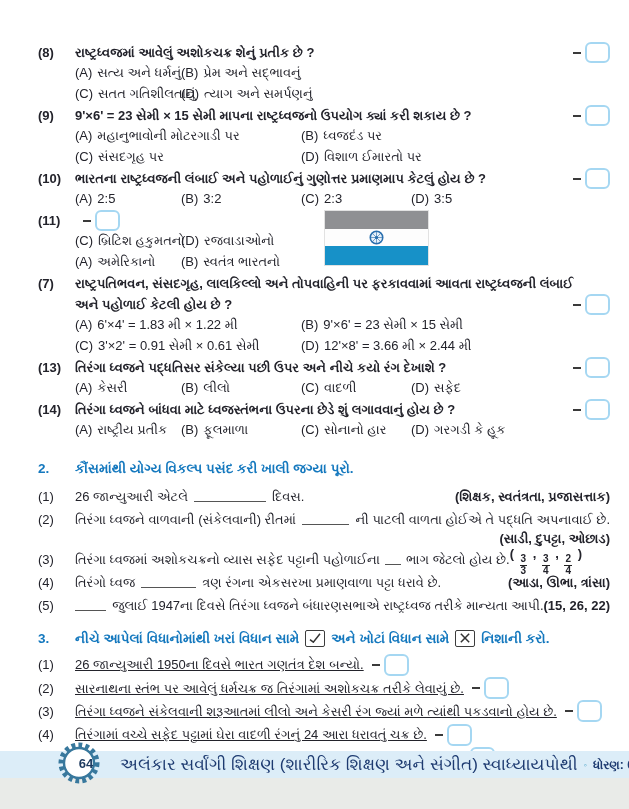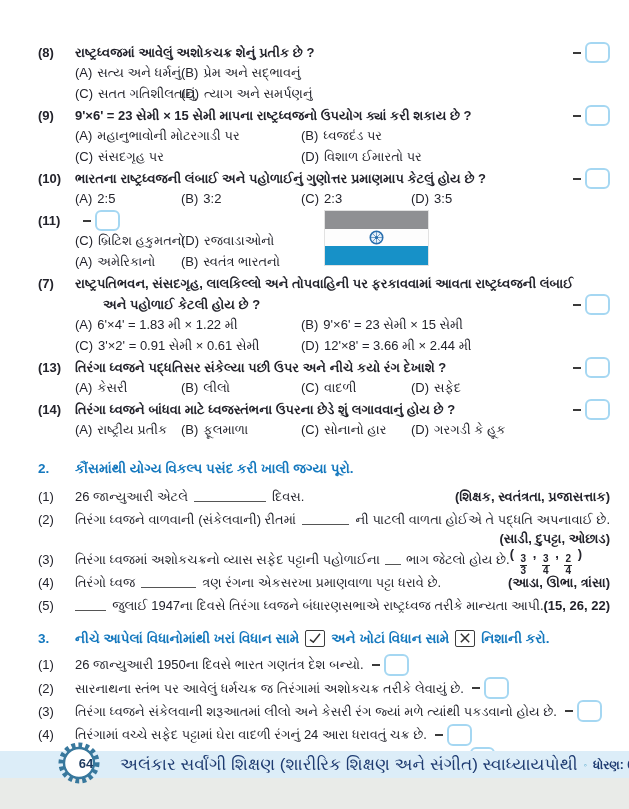--- a/index.html
+++ b/index.html
@@ -5,21 +5,21 @@
   html,body{margin:0;padding:0;background:#fff;}
   .page{position:relative;width:629px;height:809px;background:#ffffff;overflow:hidden;
         font-family:"Liberation Sans","DejaVu Sans",sans-serif;color:#23232b;font-size:13px;}
   .content{position:absolute;left:38px;top:42px;width:572px;}
 
   
   .q{position:relative;}
   .qrow{display:flex;align-items:center;height:21px;line-height:20px;}
   .qnum{flex:none;width:37px;font-weight:700;}
   .qtext{flex:1;font-weight:700;white-space:nowrap;overflow:hidden;}
-  .cont{flex:1;font-weight:700;margin-left:28px;}
+  .cont{flex:1;font-weight:700;}
   .answrap{flex:none;display:flex;align-items:center;margin-left:8px;margin-right:0px;}
   .dashline{width:8px;height:2px;background:#3a3a3a;margin-right:4px;}
   .abox{width:25px;height:21px;border:2px solid #a5d7f2;border-radius:6px;background:#fff;box-sizing:border-box;}
   .orow{position:relative;height:21px;line-height:20px;}
   .opt{position:absolute;top:0;white-space:nowrap;}
   .opt .olabel{margin-right:5px;}
   .c1{left:37px}.c2{left:143px}.c3{left:263px}.c4{left:373px}
 
   
   .flagwrap{position:absolute;left:287px;top:1px;width:103px;height:54px;box-shadow:0 0 0 1px #e2e2e2;}
@@ -41,21 +41,21 @@
   .fracbrk{margin-right:28px;}
   .frac{display:inline-flex;flex-direction:column;align-items:center;vertical-align:-4px;line-height:1.05;font-size:10px;font-weight:700;margin:0 2px;}
   .fd{border-top:1.2px solid #222;padding:0 1px;}
 
   
   .s3head{margin-top:10px;margin-bottom:4px;}
   .ckicon{display:inline-flex;align-items:center;justify-content:center;width:18px;height:15px;
           border:1.6px solid #3c3c3c;border-radius:2px;background:#fff;margin:0 6px;vertical-align:-2px;}
   .s3row{display:flex;align-items:center;height:23.4px;line-height:21px;}
   .s3row .qnum{font-weight:400;}
-  .s3text{white-space:nowrap;}
+  .s3text{white-space:nowrap;text-decoration:underline;}
   .s3row .answrap{margin-right:46px;}
   .s3row .abox{height:22px;}
 
   
   .footbar{position:absolute;left:0;right:0;top:751px;height:27px;background:#dcedf8;display:flex;align-items:center;}
   .foottext{display:flex;align-items:center;padding-left:120px;white-space:nowrap;}
   .booktitle{font-weight:400;font-size:17px;color:#1d3a70;}
   .footsep{font-size:9px;color:#4aa3c8;margin:0 6px;}
   .standard{font-weight:700;font-size:12px;color:#1d3a70;}
   .chapter{font-weight:700;font-size:12px;color:#189bd8;margin-left:14px;}

